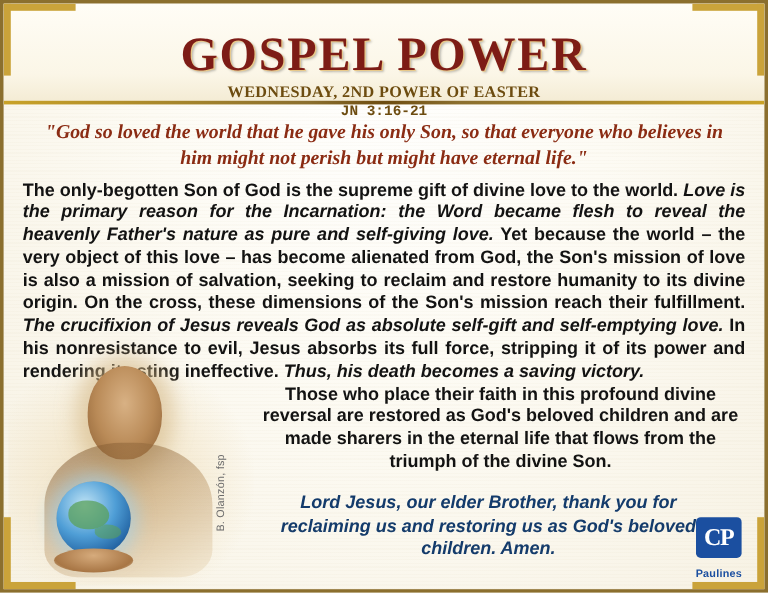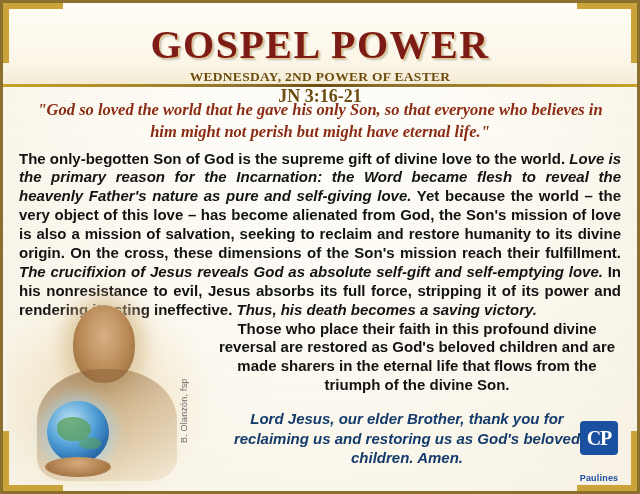--- a/index.html
+++ b/index.html
@@ -60,23 +60,23 @@
   }
   .subtitle {
     font-family: "Liberation Serif", serif;
     font-weight: bold;
     font-size: 13.5px;
     color: #6d4c10;
     letter-spacing: 0.3px;
     margin-top: 4px;
   }
   .reference {
-    font-family: Liberation Serif, serif;
-    font-weight: bold;
-    font-size: 18px;
+    font-family: Liberation Mono, monospace;
+    font-weight: bold;
+    font-size: 12px;
     color: #6d4c10;
     margin-top: 1px;
   }
   
   .corner {
     position: absolute;
     width: 54px;
     height: 54px;
     pointer-events: none;
   }
@@ -230,21 +230,21 @@
     border-radius: 4px;
     background: #1b4fa0;
     color: #fff;
     font-family: "Liberation Serif", serif;
     font-weight: bold;
     font-size: 20px;
     line-height: 34px;
     letter-spacing: -1px;
   }
   .logo-text {
-    margin-top: 18px;
+    margin-top: 8px;
     font-size: 9px;
     color: #1b4fa0;
     font-weight: bold;
     letter-spacing: 0.2px;
     text-align: center;
   }
 </style>
 </head>
 <body>
 

